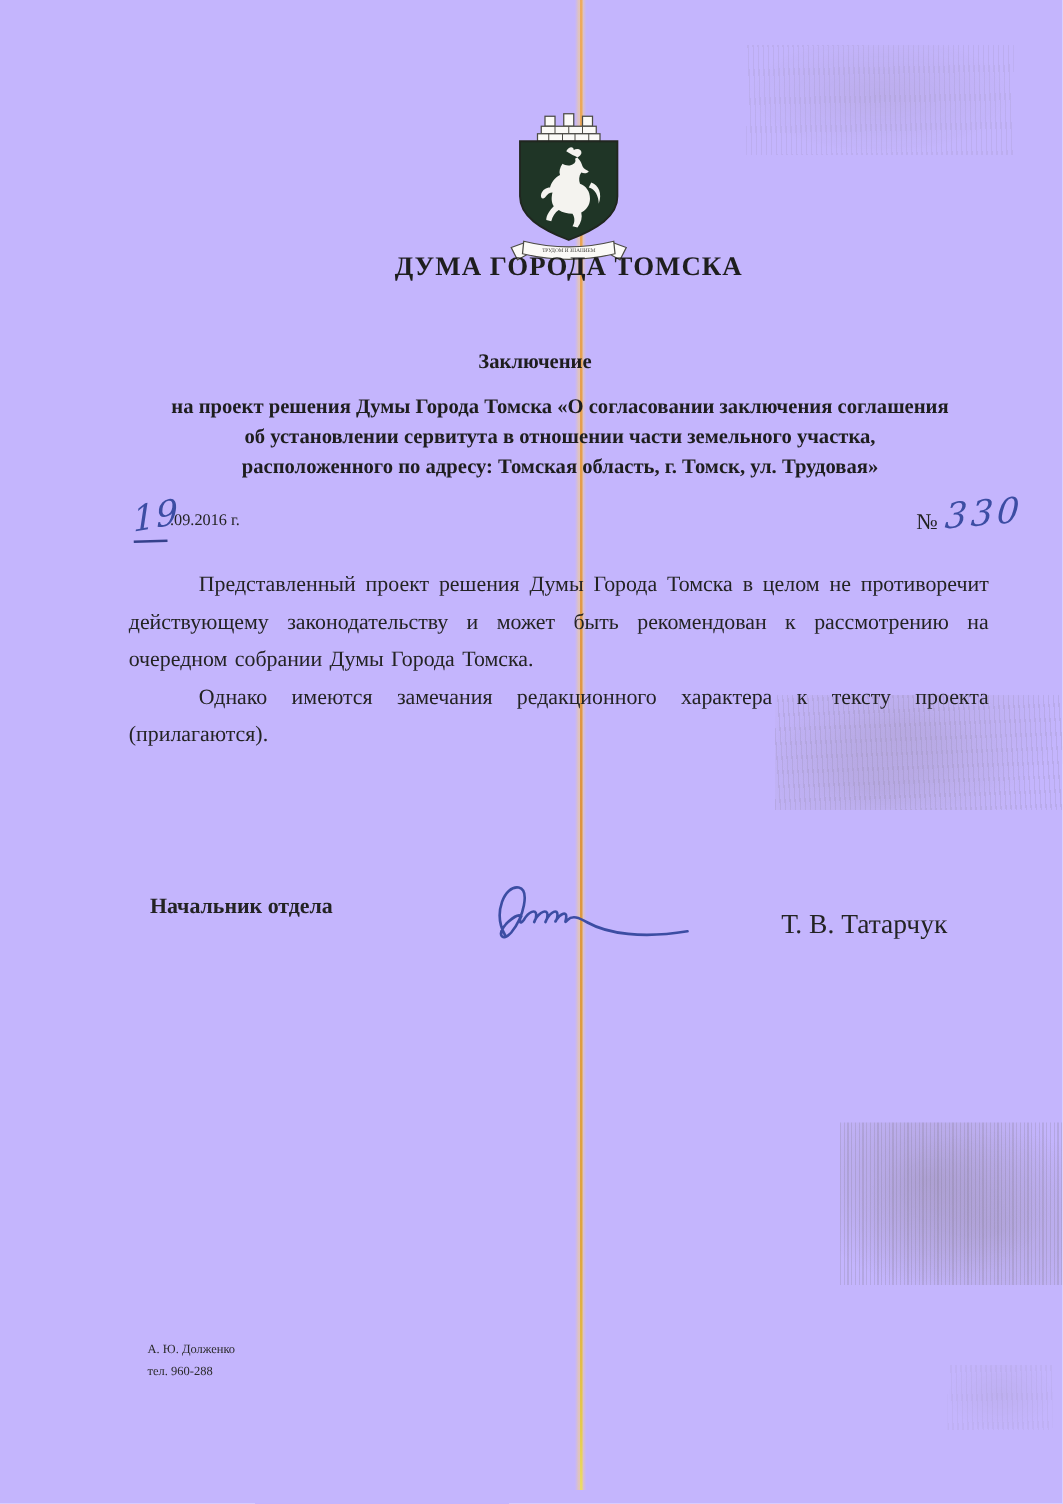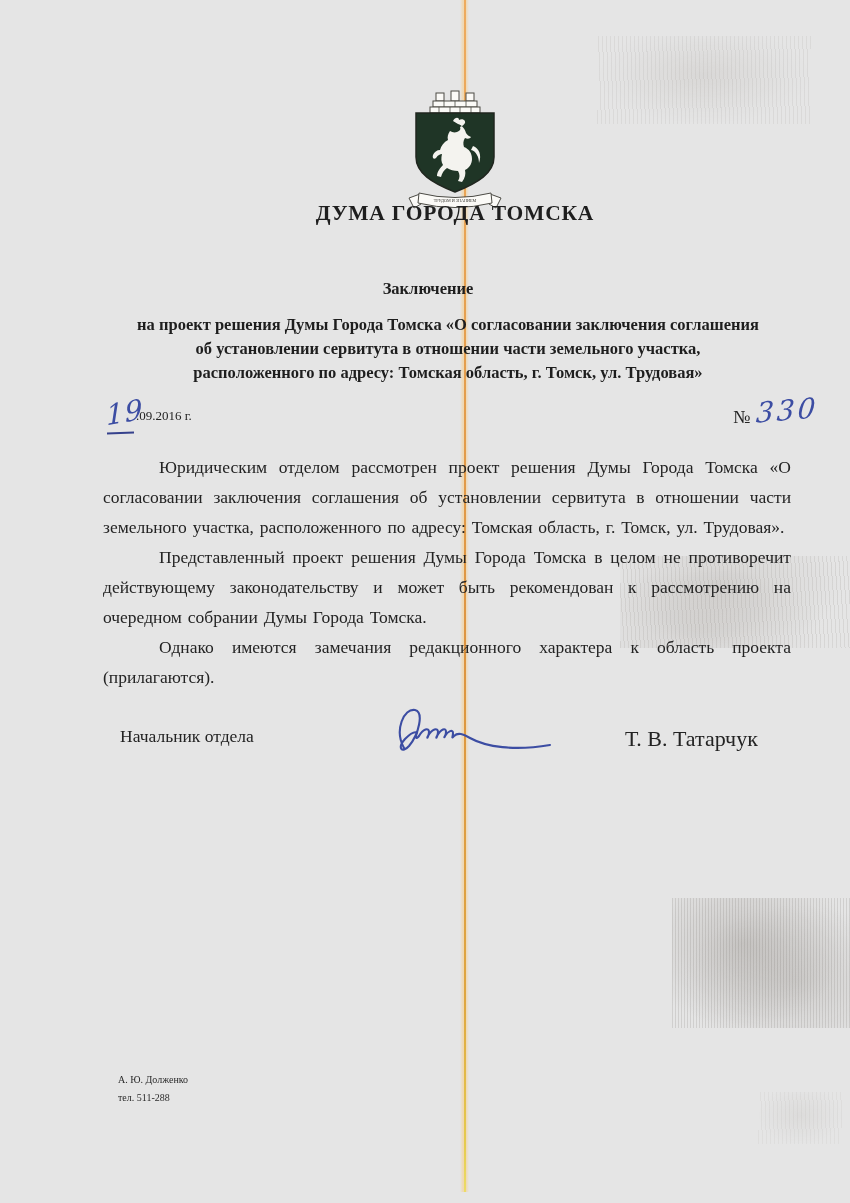--- a/index.html
+++ b/index.html
@@ -1,20 +1,20 @@
 <!DOCTYPE html>
 <html lang="ru"><head>
 <meta charset="utf-8">
 <style>
   html,body{margin:0;padding:0;}
   body{background:#ffffff;}
   .page{
     position:relative;
     width:850px;height:1203px;
-    background:#e5e5e5;
+    background:#c4b5fd;
     overflow:hidden;
     font-family:"Liberation Serif","DejaVu Serif",serif;
     color:#232323;
   }
 
   
   .scan-line{position:absolute;left:460px;top:0;width:9px;height:1192px;pointer-events:none;}
   .scan-line .halo{position:absolute;inset:0;
     background:linear-gradient(90deg,rgba(246,210,150,0) 0%,rgba(246,206,140,.55) 32%,rgba(246,206,140,.55) 68%,rgba(246,210,150,0) 100%);}
   .scan-line .core{position:absolute;left:3.5px;top:0;width:2px;height:100%;
@@ -67,21 +67,21 @@
   .number-value{position:absolute;left:756px;top:394px;font-size:28px;
     transform:rotate(-5deg) skewX(-9deg);letter-spacing:3px;}
 
   
   .body-text{position:absolute;left:103px;top:452px;width:688px;
     font-size:17.5px;line-height:30px;text-align:justify;}
   .body-text p{margin:0;text-indent:56px;word-spacing:1.5px;}
 
   
   .sig-row{position:absolute;left:0;top:700px;width:850px;height:70px;}
-  .sig-position{position:absolute;left:120px;top:26px;font-size:17.5px;}
+  .sig-position{position:absolute;left:120px;top:14px;font-size:17.5px;font-weight:bold;}
   .sig-name{position:absolute;left:625px;top:26px;font-size:22px;}
   .sig-svg{position:absolute;left:388px;top:2px;}
 
   
   .footer{position:absolute;left:118px;top:1071px;font-size:10px;line-height:17.5px;color:#2a2a2a;}
 </style>
 </head>
 <body>
 
 <div class="page">
@@ -150,35 +150,34 @@
     <div>расположенного по адресу: Томская область, г. Томск, ул. Трудовая»</div>
   </div>
 
   <span class="handwritten date-day">19</span>
   <div class="date-underline"></div>
   <span class="date-typed">.09.2016 г.</span>
   <span class="number-label">№</span>
   <span class="handwritten number-value">330</span>
 
   <div class="body-text">
-    <p>Юридическим отделом рассмотрен проект решения Думы Города Томска «О согласовании заключения соглашения об установлении сервитута в отношении части земельного участка, расположенного по адресу: Томская область, г. Томск, ул. Трудовая».</p>
     <p>Представленный проект решения Думы Города Томска в целом не противоречит действующему законодательству и может быть рекомендован к рассмотрению на очередном собрании Думы Города Томска.</p>
-    <p>Однако имеются замечания редакционного характера к область проекта (прилагаются).</p>
+    <p>Однако имеются замечания редакционного характера к тексту проекта (прилагаются).</p>
   </div>
 
   <div class="sig-row">
     <span class="sig-position">Начальник отдела</span>
     <svg class="sig-svg" width="190" height="64" viewBox="0 0 190 64">
       <path d="M16,46 C6,28 16,6 27,8 C36,10 31,32 21,44 C14,52 9,46 17,37
                C22,32 27,29 29,31 C27,35 28,38 31,34 C35,27 41,25 41,30
                C41,34 38,38 40,34 C44,27 50,25 50,30 C50,34 47,38 49,34
                C53,27 58,25 58,30 C58,34 55,37 57,34 C60,29 65,27 65,31
                C65,35 63,37 66,34 C70,30 75,32 82,36 C98,45 126,49 162,43" fill="none" stroke="#3c4da3" stroke-width="2.1" stroke-linecap="round"></path>
     </svg>
     <span class="sig-name">Т. В. Татарчук</span>
   </div>
 
   <div class="footer">
     <div>А. Ю. Долженко</div>
-    <div>тел. 511-288</div>
+    <div>тел. 960-288</div>
   </div>
 
 </div>
 
 </body></html>

